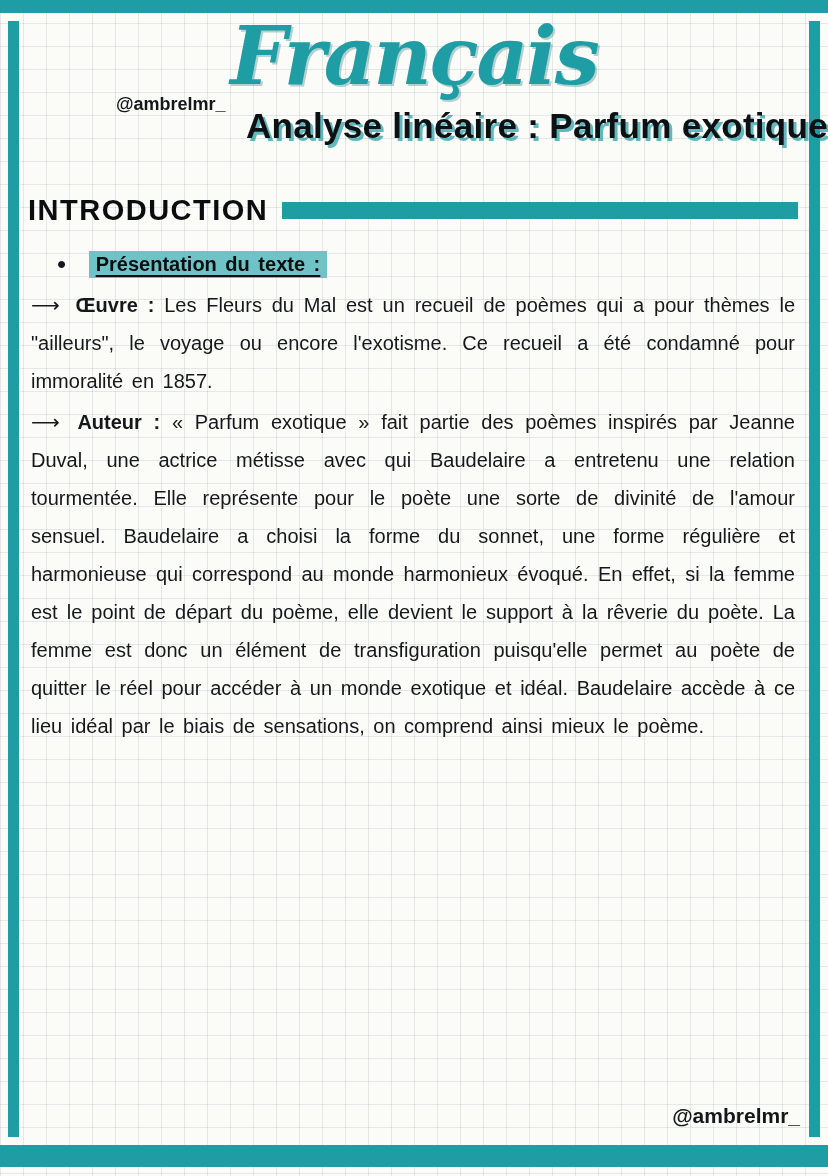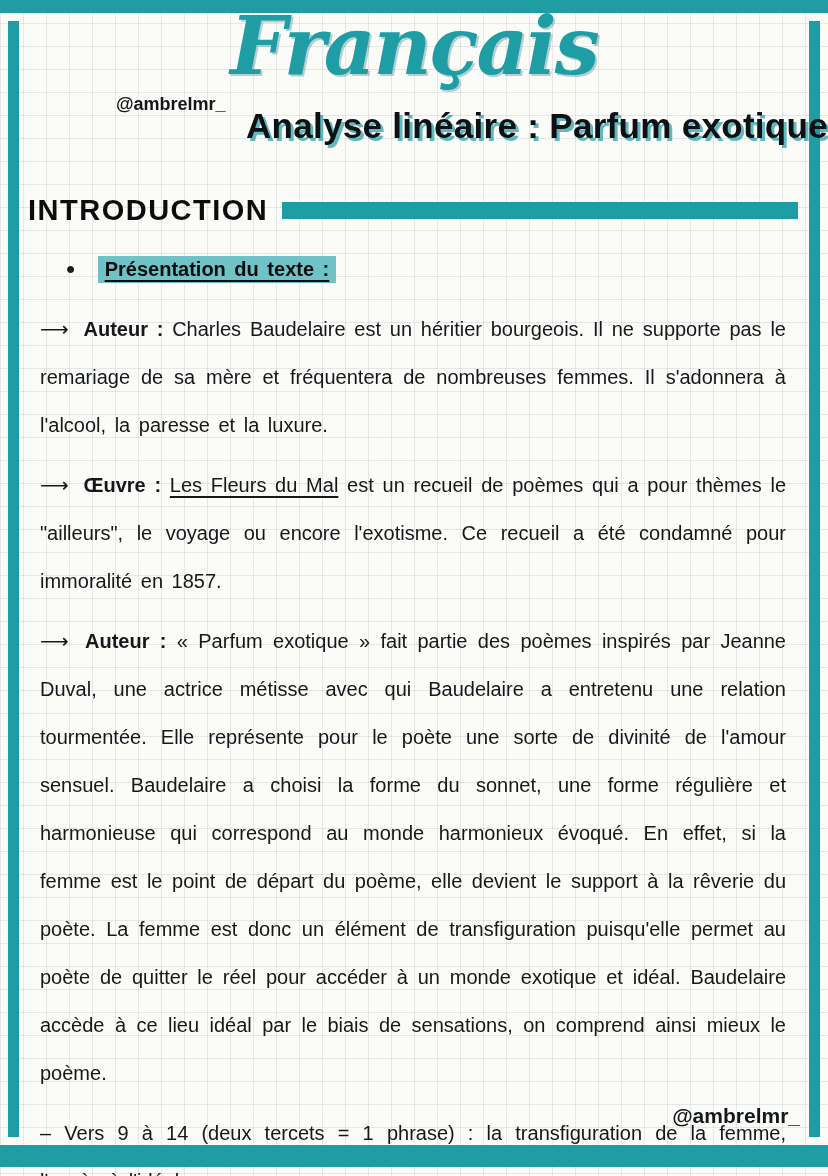--- a/index.html
+++ b/index.html
@@ -12,21 +12,21 @@
       linear-gradient(to bottom, rgba(120,144,156,0.18) 1px, transparent 1px);
     background-size:23px 23px;
   }
   .bar{position:absolute;background:var(--accent,#1f9da4);}
   .bar.top{left:0;top:0;width:100%;height:13px;}
   .bar.bottom{left:0;bottom:9px;width:100%;height:22px;}
   .bar.left{left:8px;top:21px;bottom:39px;width:11px;}
   .bar.right{right:8px;top:21px;bottom:39px;width:11px;}
 
   .title{
-    position:absolute;top:4px;left:0;right:0;margin:0;text-align:center;
+    position:absolute;top:14px;left:0;right:0;margin:0;text-align:center;
     font-family:"DejaVu Serif",serif;font-style:italic;font-weight:bold;
     font-size:80px;line-height:1.05;color:var(--accent,#1f9da4);
     letter-spacing:-2px;text-shadow:2px 2px 0 rgba(20,110,116,0.30);
   }
   .handle{font-weight:700;color:#14171a;margin-left:44px;}
   .handle-top{position:absolute;left:72px;top:94px;font-size:18px;}
   .handle-bottom{position:absolute;right:28px;bottom:48px;font-size:21px;}
 
   .subtitle{
     position:absolute;top:106px;left:0;right:0;margin:0;text-align:right;
@@ -36,28 +36,28 @@
 
   .content{position:absolute;left:28px;right:30px;top:0;}
   .heading-row{display:flex;align-items:center;margin:194px 0 18px 0;}
   .heading{
     font-size:29px;font-weight:800;letter-spacing:1.5px;color:#0b0c0d;
     white-space:nowrap;
   }
   .heading-bar{flex:1;height:17px;background:var(--accent,#1f9da4);margin-left:14px;}
 
   .para{
-    margin:12px;text-align:justify;
-    font-size:20px;line-height:48px;word-spacing:3px;color:#15171a;
+    margin:3px;text-align:justify;
+    font-size:20px;line-height:38px;word-spacing:3px;color:#15171a;
   }
   .bullet-para{text-indent:26px;}
   .bullet{font-size:26px;margin-right:14px;vertical-align:-2px;}
   .arrow{margin-right:6px;}
   .lbl{font-weight:700;}
-  .ul{text-decoration:underline;text-underline-offset:4px;}
+  .ul{text-underline-offset:4px;}
   .hl{
     background:var(--highlight,#6fc2c6);
     font-weight:700;padding:2px 7px 3px 7px;
     text-decoration:underline;text-underline-offset:4px;
     text-decoration-thickness:2px;color:#0b0d0f;
   }
 </style>
 </head>
 <body>
 
@@ -76,39 +76,33 @@
     <div class="heading-row">
       <span class="heading">INTRODUCTION</span>
       <span class="heading-bar"></span>
     </div>
 
     <p class="para bullet-para">
       <span class="bullet">•</span>
       <span class="hl">Présentation du texte :</span>
     </p>
 
-    <p class="para">
-      <span class="arrow">⟶</span>
-      <span class="lbl">Auteur :</span>
-      <span>Charles Baudelaire est un héritier bourgeois. Il ne supporte pas le remariage de sa mère et fréquentera de nombreuses femmes. Il s'adonnera à l'alcool, la paresse et la luxure.</span>
-    </p>
 
     <p class="para">
       <span class="arrow">⟶</span>
       <span class="lbl">Œuvre :</span>
       <span class="ul">Les Fleurs du Mal</span>
       <span>est un recueil de poèmes qui a pour thèmes le "ailleurs", le voyage ou encore l'exotisme. Ce recueil a été condamné pour immoralité en 1857.</span>
     </p>
 
     <p class="para">
       <span class="arrow">⟶</span>
       <span class="lbl">Auteur :</span>
       <span>« Parfum exotique » fait partie des poèmes inspirés par Jeanne Duval, une actrice métisse avec qui Baudelaire a entretenu une relation tourmentée. Elle représente pour le poète une sorte de divinité de l'amour sensuel. Baudelaire a choisi la forme du sonnet, une forme régulière et harmonieuse qui correspond au monde harmonieux évoqué. En effet, si la femme  est le point de départ du poème, elle devient le support à la rêverie du poète. La femme est donc un élément de transfiguration puisqu'elle permet au poète de quitter le réel pour accéder à un monde exotique et idéal. Baudelaire accède à ce lieu idéal par le biais de sensations, on comprend ainsi mieux le poème.</span>
     </p>
 
 
-    <p class="para">– Vers 9 à 14 (deux tercets = 1 phrase) : la transfiguration de la femme, l'accès à l'idéal</p>
 
 
   </div>
 
   <div class="handle handle-bottom">@ambrelmr_</div>
 </div>
 
 </body></html>

